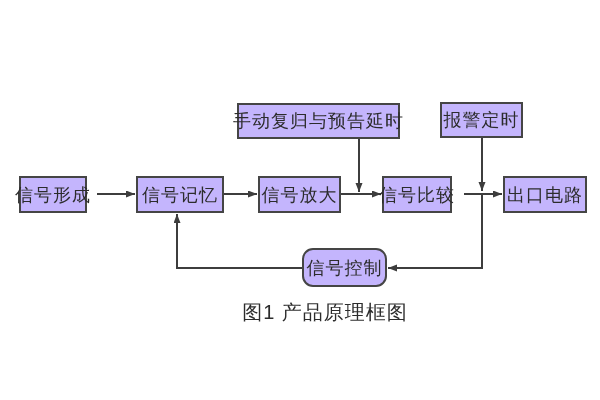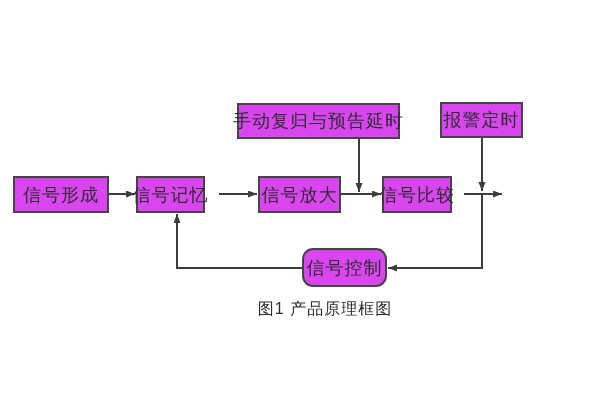--- a/index.html
+++ b/index.html
@@ -16,37 +16,37 @@
     overflow: hidden;
   }
   .connector-layer {
     position: absolute;
     left: 0; top: 0;
     width: 600px; height: 400px;
   }
   .node {
     position: absolute;
     box-sizing: border-box;
-    background: #d946ef;
+    background: #c4b5fd;
     border: 2px solid #454545;
     display: flex;
     align-items: center;
     justify-content: center;
     font-size: 18px;
     letter-spacing: 1px;
     color: #2c2c2c;
     white-space: nowrap;
   }
   .caption {
     position: absolute;
     left: 225px;
     top: 299px;
     width: 200px;
     text-align: center;
-    font-size: 16px;
+    font-size: 20px;
     color: #2c2c2c;
     letter-spacing: 1px;
   }
 </style>
 </head>
 <body style="background: rgb(255, 255, 255);">
 
 <div class="canvas">
 
   <svg class="connector-layer" width="600" height="400" viewBox="0 0 600 400" xmlns="http://www.w3.org/2000/svg">
@@ -58,31 +58,34 @@
   <polyline points="97,194 135,194" fill="none" stroke="#3d3d3d" stroke-width="2" marker-end="url(#arrow)"></polyline>
       <polyline points="219,194 257,194" fill="none" stroke="#3d3d3d" stroke-width="2" marker-end="url(#arrow)"></polyline>
       <polyline points="341,194 381,194" fill="none" stroke="#3d3d3d" stroke-width="2" marker-end="url(#arrow)"></polyline>
       <polyline points="464,194 502,194" fill="none" stroke="#3d3d3d" stroke-width="2" marker-end="url(#arrow)"></polyline>
       <polyline points="359,139 359,192" fill="none" stroke="#3d3d3d" stroke-width="2" marker-end="url(#arrow)"></polyline>
       <polyline points="482,138 482,191" fill="none" stroke="#3d3d3d" stroke-width="2" marker-end="url(#arrow)"></polyline>
       <polyline points="482,194 482,268 388,268" fill="none" stroke="#3d3d3d" stroke-width="2" marker-end="url(#arrow)"></polyline>
       <polyline points="302,268 177,268 177,214" fill="none" stroke="#3d3d3d" stroke-width="2" marker-end="url(#arrow)"></polyline>
     </svg>
 
-  <div class="node" style="left: 13px; top: 176px; width: 96px; height: 37px; border-color: rgb(69, 69, 69); color: rgb(44, 44, 44);">
+  <div class="node" style="left: 19px; top: 176px; width: 68px; height: 37px; border-color: rgb(69, 69, 69); color: rgb(44, 44, 44);">
     <span>信号形成</span>
   </div>
-  <div class="node" style="left: 136px; top: 176px; width: 69px; height: 37px; border-color: rgb(69, 69, 69); color: rgb(44, 44, 44);">
+  <div class="node" style="left: 136px; top: 176px; width: 88px; height: 37px; border-color: rgb(69, 69, 69); color: rgb(44, 44, 44);">
     <span>信号记忆</span>
   </div>
   <div class="node" style="left: 258px; top: 176px; width: 83px; height: 37px; border-color: rgb(69, 69, 69); color: rgb(44, 44, 44); align-items: center;">
     <span>信号放大</span>
   </div>
   <div class="node" style="left: 382px; top: 176px; width: 70px; height: 37px; border-color: rgb(69, 69, 69); color: rgb(44, 44, 44);">
     <span>信号比较</span>
+  </div>
+  <div class="node" style="left: 503px; top: 176px; width: 84px; height: 37px; border-color: rgb(69, 69, 69); color: rgb(44, 44, 44);">
+    <span>出口电路</span>
   </div>
   <div class="node" style="left: 237px; top: 103px; width: 163px; height: 36px; border-color: rgb(69, 69, 69); color: rgb(44, 44, 44);">
     <span>手动复归与预告延时</span>
   </div>
   <div class="node" style="left: 440px; top: 102px; width: 83px; height: 36px; border-color: rgb(69, 69, 69); color: rgb(44, 44, 44);">
     <span>报警定时</span>
   </div>
   <div class="node" style="left: 302px; top: 248px; width: 85px; height: 39px; border-color: rgb(69, 69, 69); color: rgb(44, 44, 44); border-radius: 11px;">
     <span>信号控制</span>
   </div>

